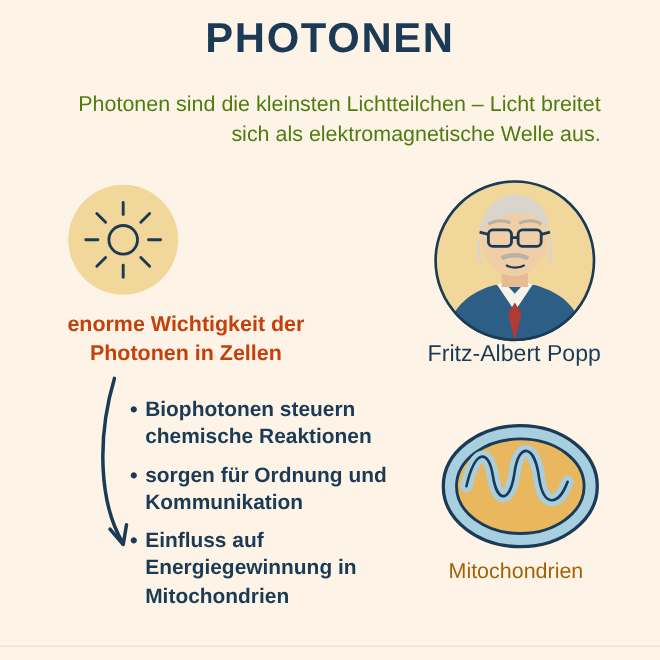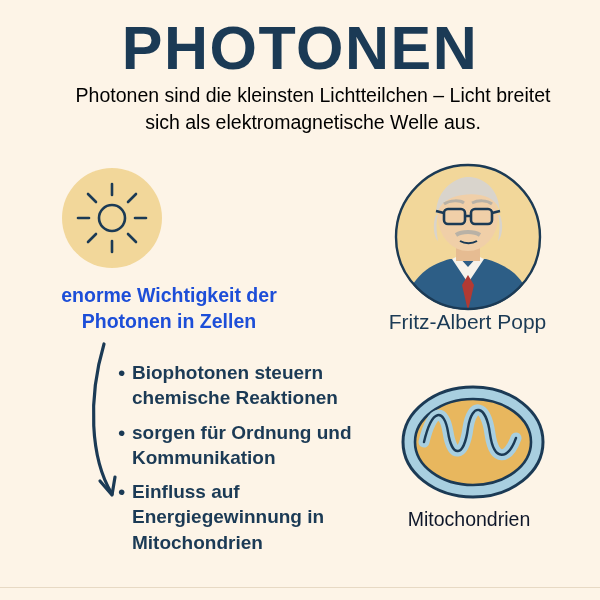--- a/index.html
+++ b/index.html
@@ -21,35 +21,35 @@
     height: 600px;
     box-sizing: border-box;
   }
   
   .title {
     position: absolute;
     top: 16px;
     left: 0;
     width: 600px;
     text-align: center;
-    font-size: 61px;
+    font-size: 38px;
     font-weight: bold;
     letter-spacing: 1.5px;
     color: #1b3a55;
     line-height: 1.05;
   }
   .subtitle {
     position: absolute;
     top: 82px;
-    left: 68px;
+    left: 56px;
     width: 490px;
-    text-align: center;
+    text-align: right;
     font-size: 19.5px;
     line-height: 1.37;
-    color: #000000;
+    color: #4d7c0f;
   }
   
   .sun-wrap {
     position: absolute;
     left: 62px;
     top: 168px;
     width: 100px;
     height: 100px;
   }
   .sun-circle {
@@ -66,21 +66,21 @@
   
   .head-left {
     position: absolute;
     left: 24px;
     top: 283px;
     width: 290px;
     text-align: center;
     font-size: 19.5px;
     font-weight: bold;
     line-height: 1.32;
-    color: #1d4ed8;
+    color: #c2410c;
   }
   
   .bullets {
     position: absolute;
     left: 118px;
     top: 360px;
     width: 260px;
   }
   .bullet-item {
     display: flex;
@@ -132,21 +132,21 @@
     width: 150px;
     height: 120px;
   }
   .mito-label {
     position: absolute;
     left: 340px;
     top: 508px;
     width: 258px;
     text-align: center;
     font-size: 19.5px;
-    color: #0f172a;
+    color: #a16207;
   }
   
   .bottom-rule {
     position: absolute;
     left: 0;
     bottom: 12px;
     width: 600px;
     height: 1px;
     background: #e7d9c4;
   }

